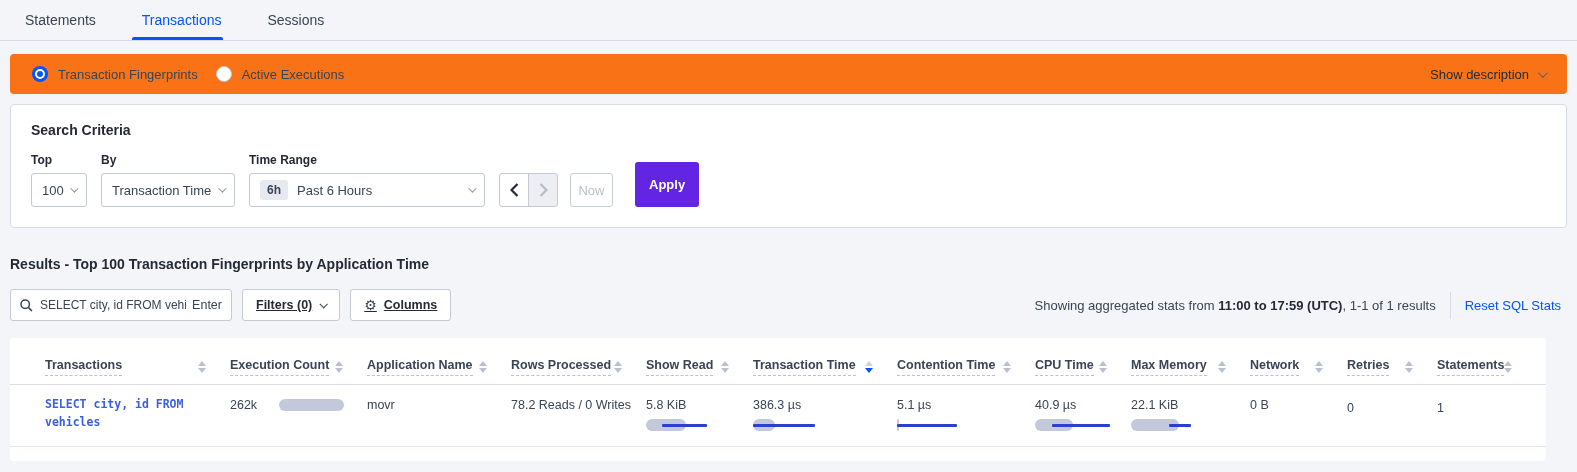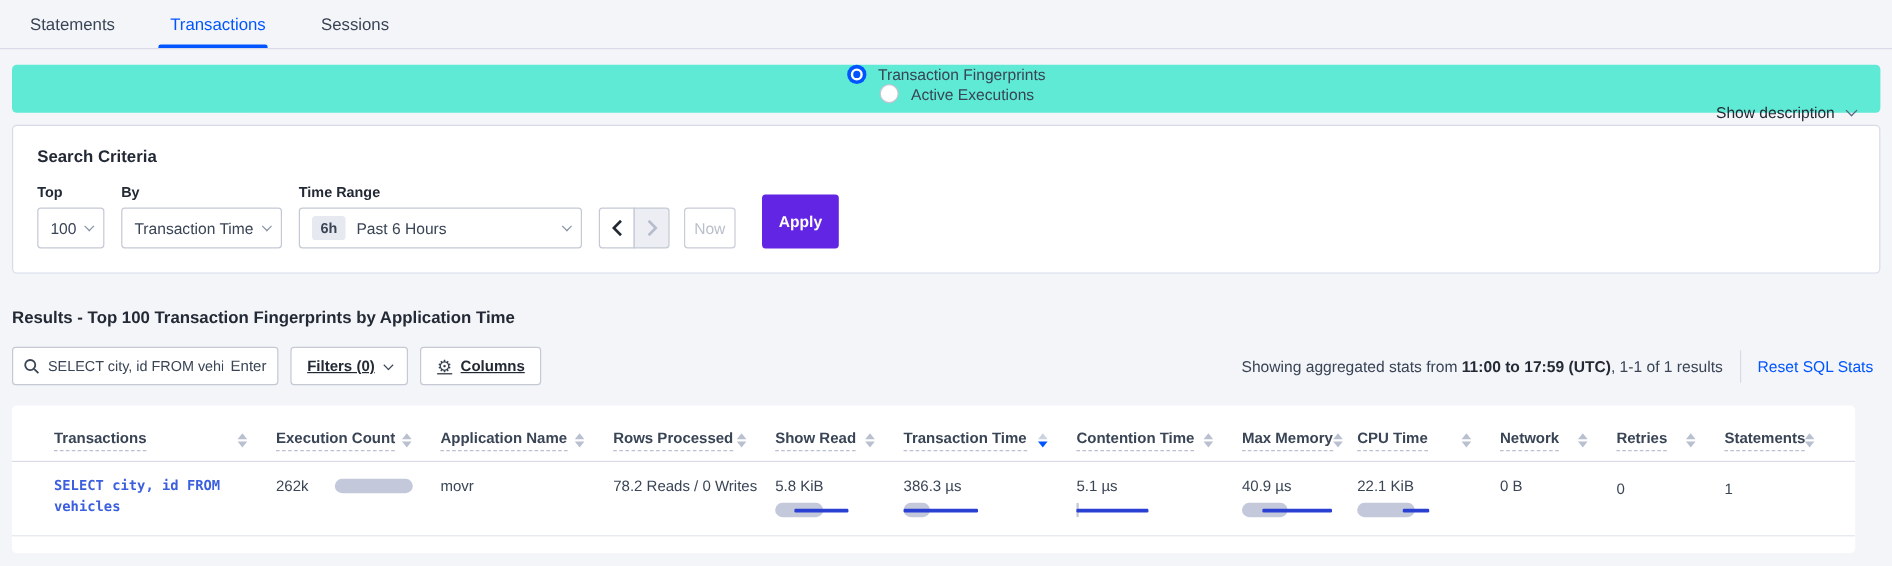--- a/index.html
+++ b/index.html
@@ -12,21 +12,21 @@
     position:relative;
   }
 
   
   .tabbar { height:41px; border-bottom:1px solid #d9dce8; display:flex; align-items:stretch; padding-left:25px; }
   .tab { display:flex; align-items:center; margin-right:46px; font-size:14px; color:#394455; position:relative; cursor:pointer; }
   .tab.active { color:#0055ff; }
   .tab.active::after { content:""; position:absolute; left:-10px; right:-2px; bottom:0; height:3px; background:#0055ff; border-radius:2px 2px 0 0; }
 
   
-  .card { background:#5eead4; border-radius:4px;flex-direction:column; }
+  .card { background:#f97316; border-radius:4px; }
   .radio-card { margin:13px 10px 0 10px; height:40px; display:flex; align-items:center; padding:0 22px; }
   .radio-opt { display:flex; align-items:center; cursor:pointer; }
   .radio-opt + .radio-opt { margin-left:18px; }
   .radio-dot { width:16px; height:16px; border-radius:50%; margin-right:10px; position:relative; flex:0 0 auto; }
   .radio-dot.sel { background:#0055ff; }
   .radio-dot.sel::after { content:""; position:absolute; inset:3px; border:2px solid #fff; border-radius:50%; }
   .radio-dot.unsel { background:#fff; border:1px solid #c0c6d2; }
   .radio-label { font-size:13px; color:#394455; }
   .show-desc { margin-left:auto; display:flex; align-items:center; font-size:13px; color:#242a35; cursor:pointer; }
 
@@ -226,28 +226,28 @@
         </span>
       </div>
     <div class="th" data-state="none">
         <span class="th-label">Contention Time</span>
         <span class="sort">
           <span class="caret-up"></span>
           <span class="caret-down"></span>
         </span>
       </div>
     <div class="th" data-state="none">
+        <span class="th-label">CPU Time</span>
+        <span class="sort">
+          <span class="caret-up"></span>
+          <span class="caret-down"></span>
+        </span>
+      </div>
+    <div class="th" data-state="none">
         <span class="th-label">Max Memory</span>
-        <span class="sort">
-          <span class="caret-up"></span>
-          <span class="caret-down"></span>
-        </span>
-      </div>
-    <div class="th" data-state="none">
-        <span class="th-label">CPU Time</span>
         <span class="sort">
           <span class="caret-up"></span>
           <span class="caret-down"></span>
         </span>
       </div>
     <div class="th" data-state="none">
         <span class="th-label">Network</span>
         <span class="sort">
           <span class="caret-up"></span>
           <span class="caret-down"></span>

